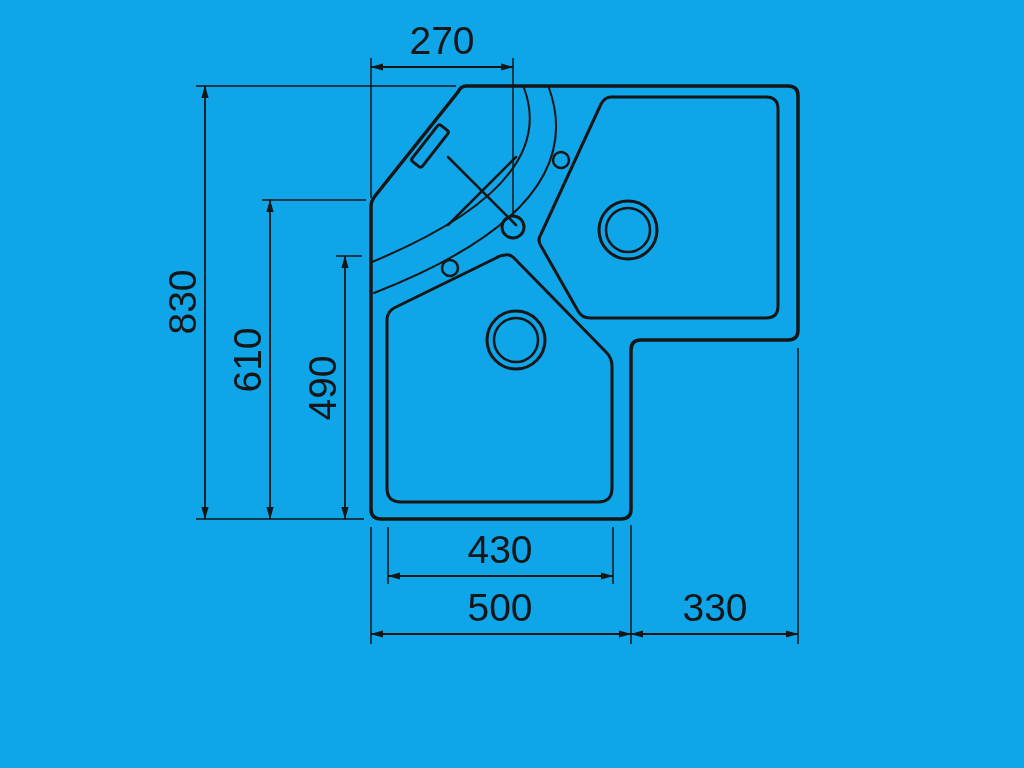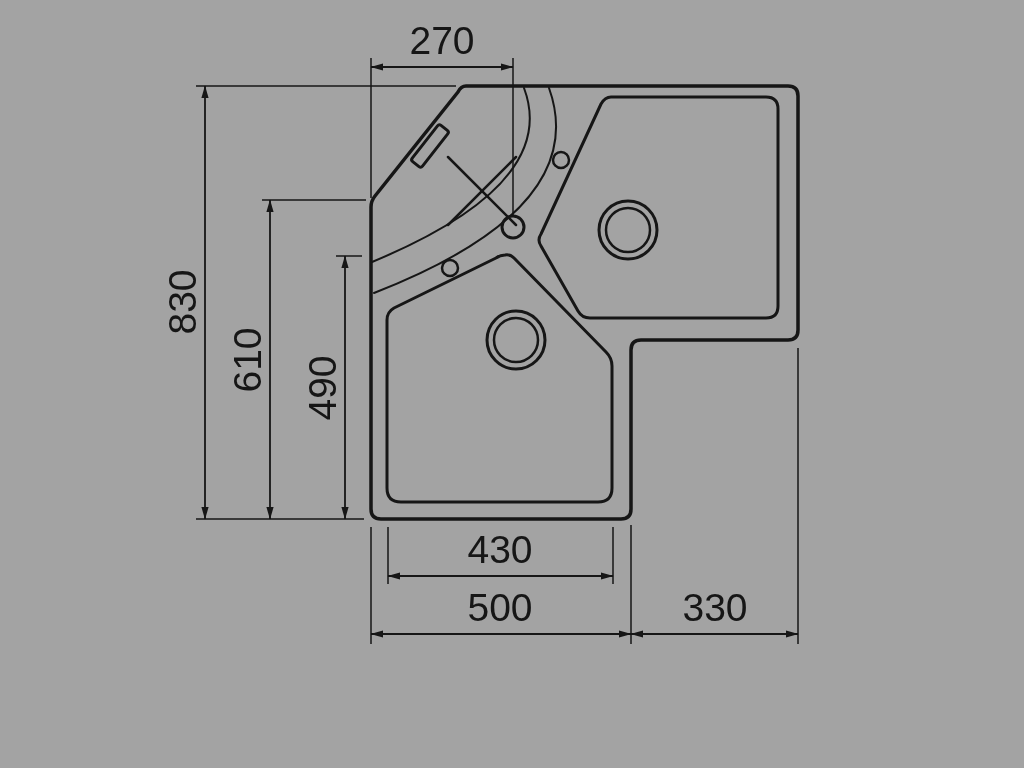--- a/index.html
+++ b/index.html
@@ -8,21 +8,21 @@
     background: #ffffff;
     width: 1024px;
     height: 768px;
     overflow: hidden;
     font-family: "Liberation Sans", sans-serif;
   }
   #stage {
     position: relative;
     width: 1024px;
     height: 768px;
-    background: #a3a3a3;
+    background: #0ea5e9;
   }
   svg { display: block; }
   .dim-text {
     font-family: "Liberation Sans", sans-serif;
     font-size: 39px;
     fill: #161616;
     stroke: none;
   }
 </style>
 </head>

